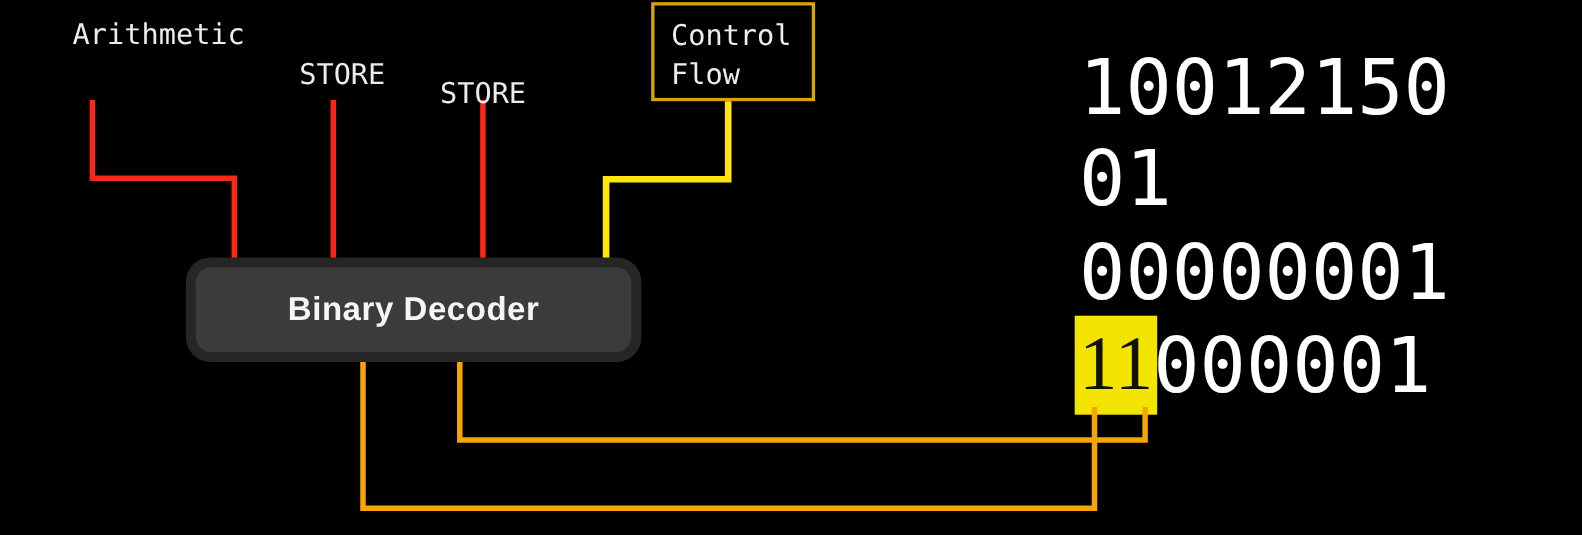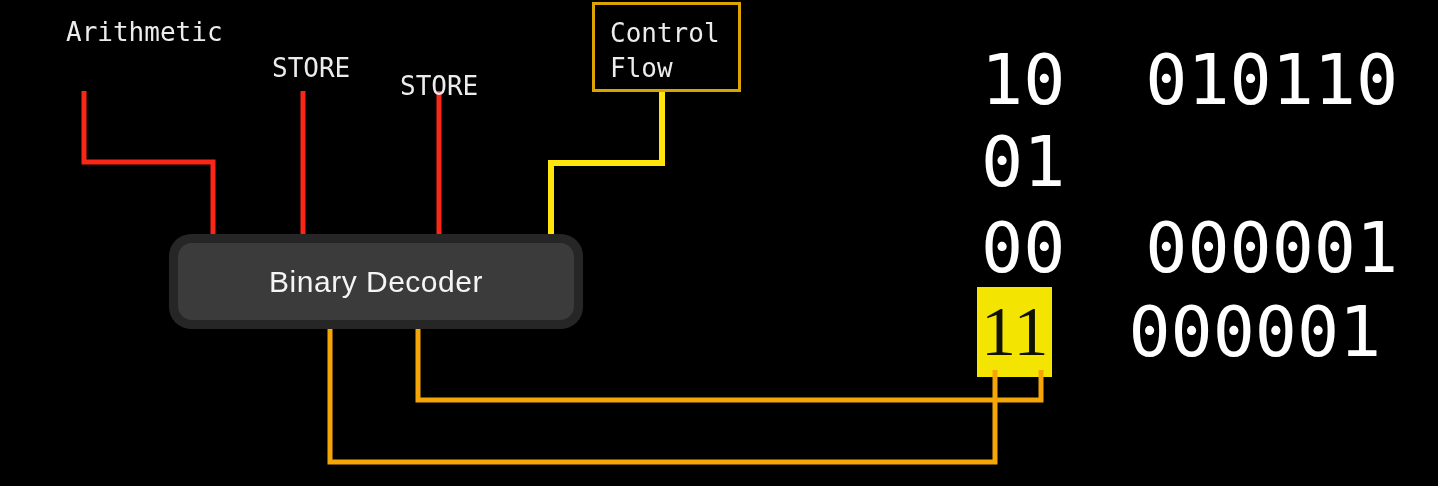--- a/index.html
+++ b/index.html
@@ -59,28 +59,28 @@
     display:flex;align-items:center;justify-content:center;
   }
   .decoder-inner{
     position:absolute;inset:9px;
     background:var(--decoder-fill);
     border-radius:14px;
   }
   .decoder-label{
     position:relative;z-index:1;
     font-family:"Liberation Sans", sans-serif;
-    font-weight:normal;font-size:30px;
+    font-weight:bold;font-size:30px;
     color:var(--decoder-text);
     letter-spacing:0.5px;
   }
   
   .op-row{
     position:absolute;left:981px;z-index:1;
-    display:flex;gap:80px;
+    display:flex;
     font-size:70px;line-height:70px;
     color:#ffffff;white-space:pre;
   }
   .row-1{top:45px;}
   .row-2{top:127px;flex-direction:column;}
   .row-3{top:213px;}
   .row-4{top:297px;}
   .opcode,.instruction{display:inline-block;}
   .highlight{
     background:var(--highlight);
@@ -112,21 +112,21 @@
 
   <div class="control-box"><span>Control</span><br><span>Flow</span></div>
 
   <div class="decoder">
     <div class="decoder-inner"></div>
     <div class="decoder-label">Binary Decoder</div>
   </div>
 
   <div class="op-row row-1">
     <span class="opcode">10</span>
-    <span class="instruction">010110</span>
+    <span class="instruction">012150</span>
   </div>
   <div class="op-row row-2">
     <span class="opcode">01</span>
   </div>
   <div class="op-row row-3">
     <span class="opcode">00</span>
     <span class="instruction">000001</span>
   </div>
   <div class="op-row row-4">
     <span class="opcode highlight">11</span>

